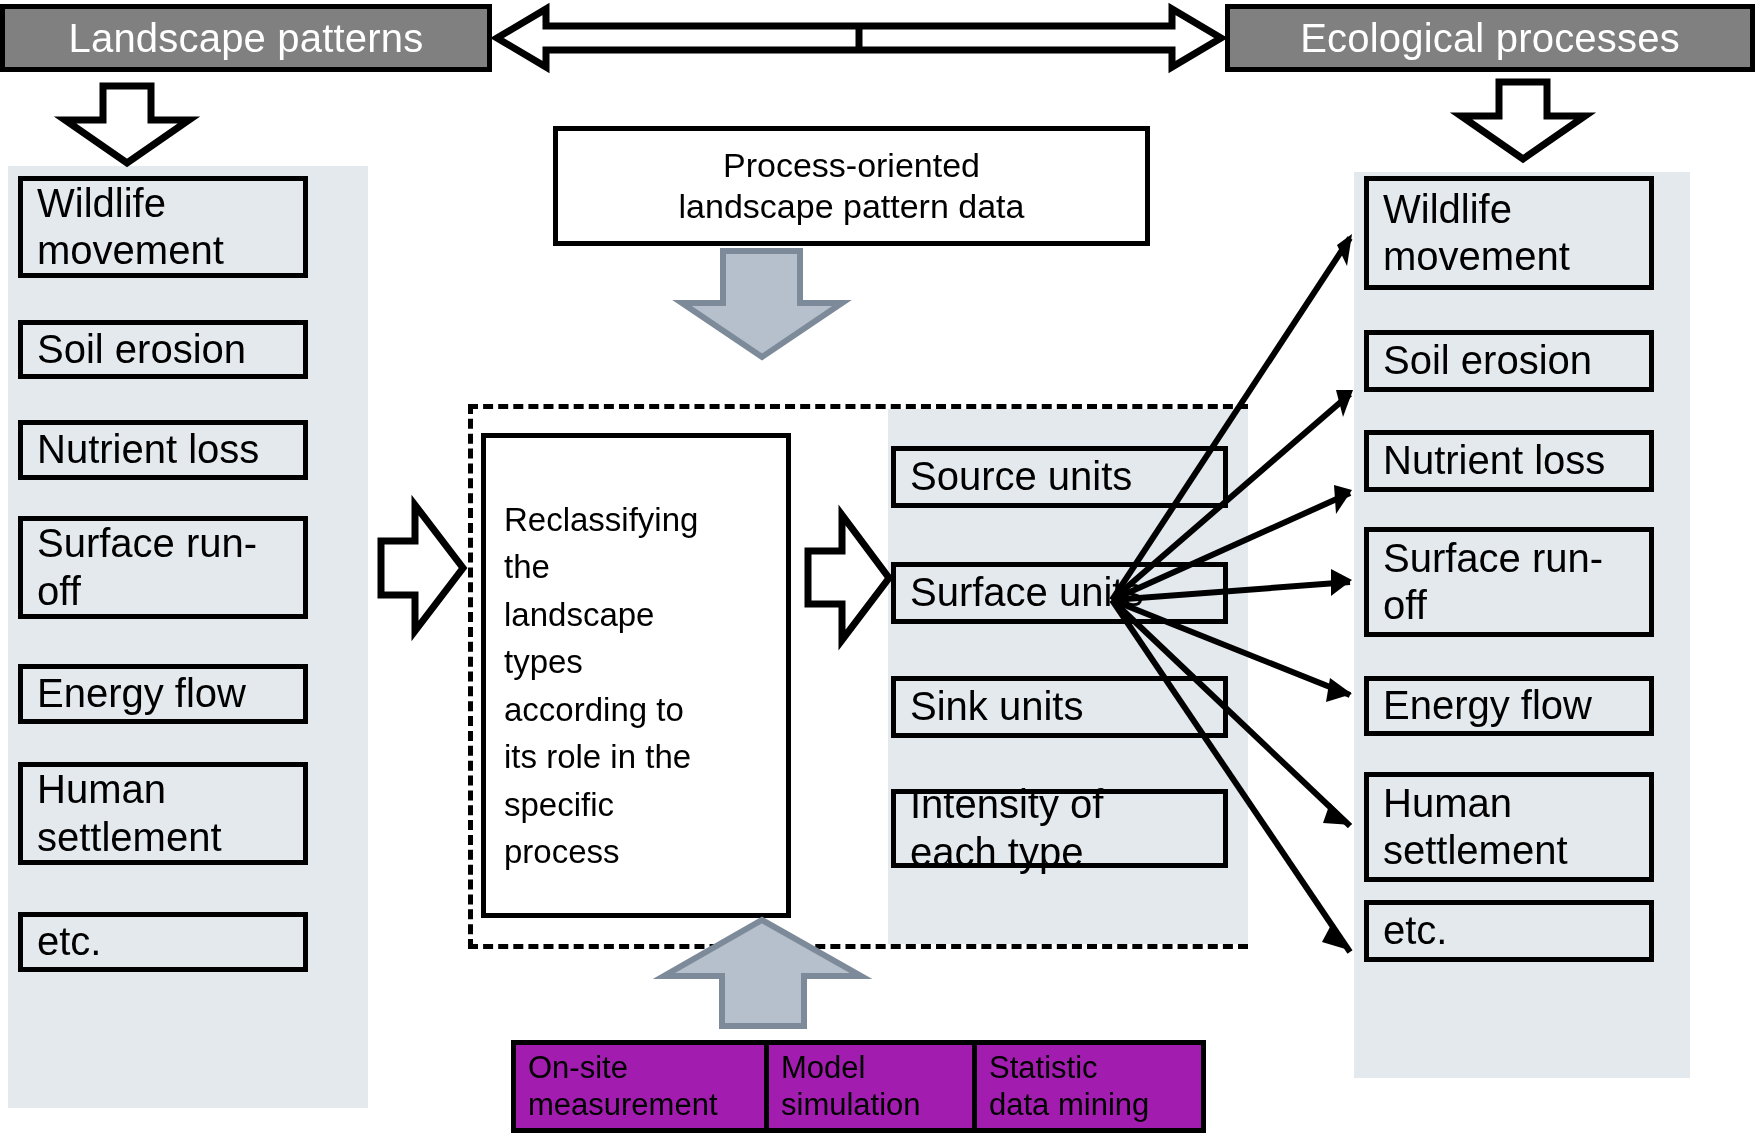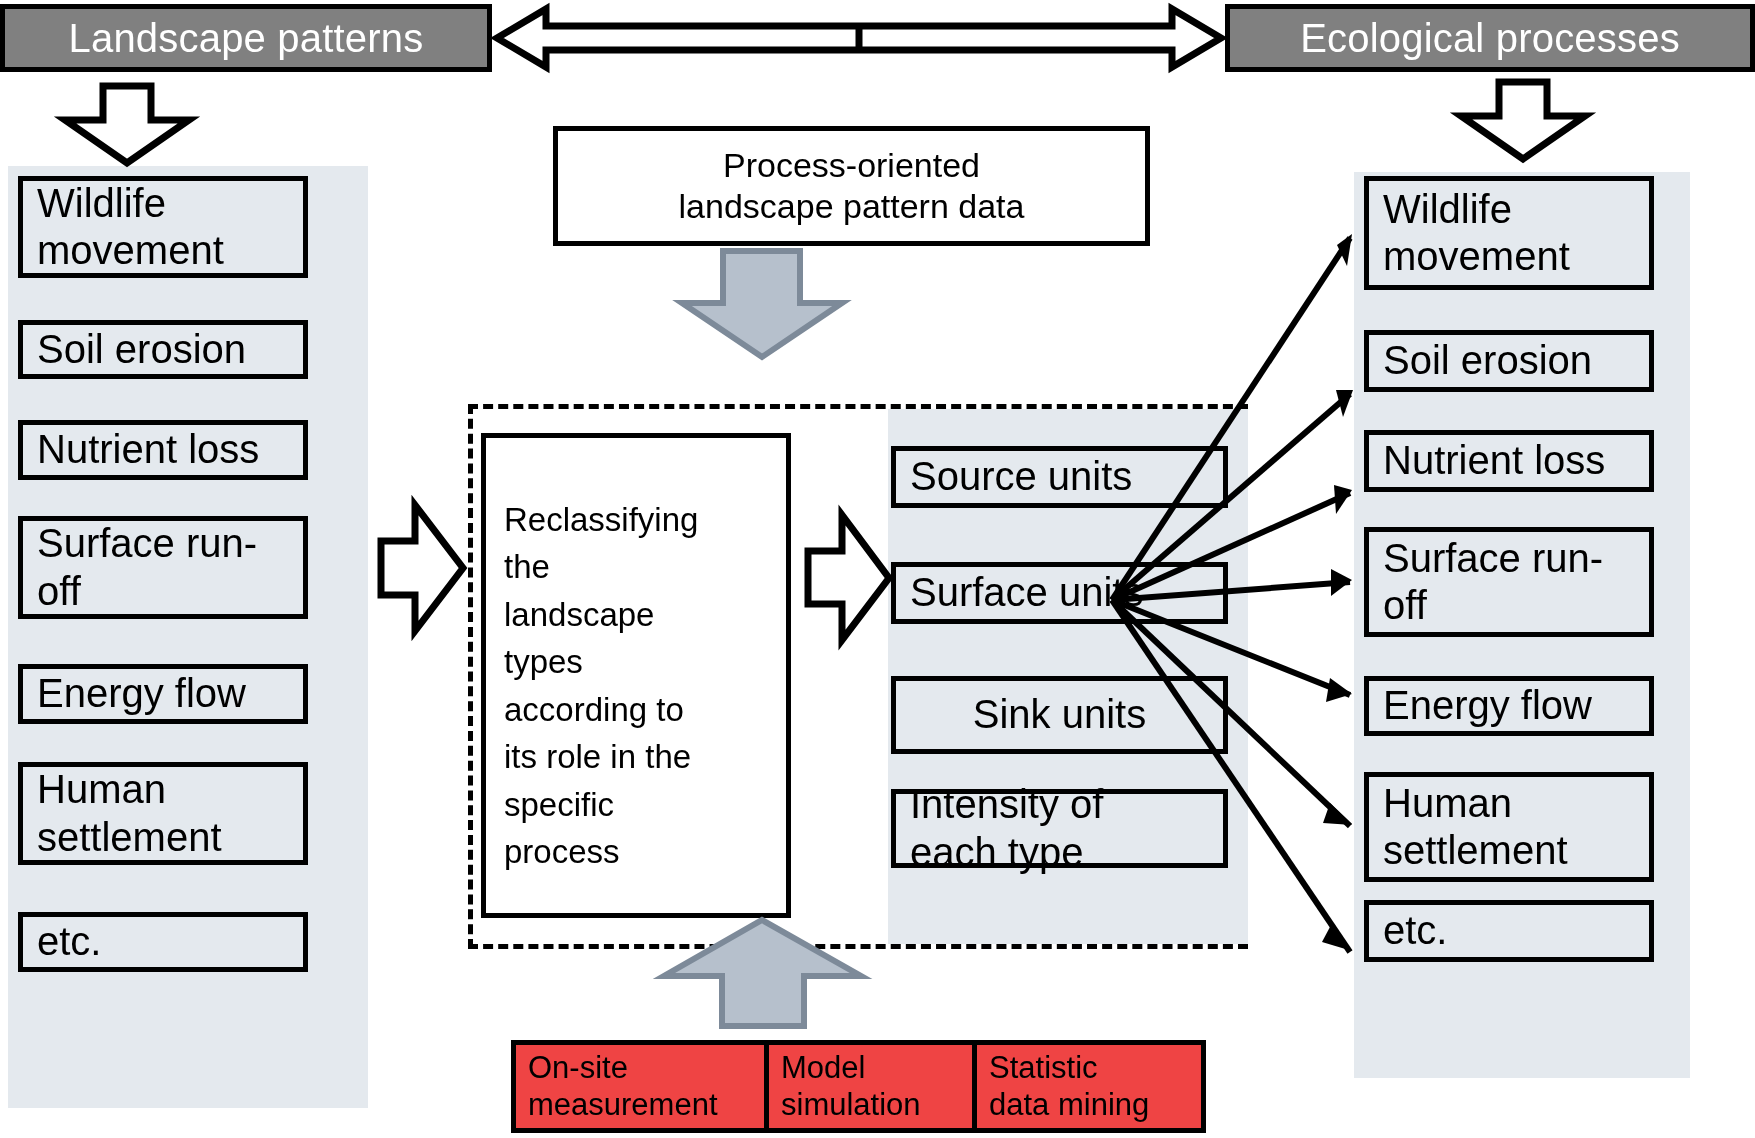--- a/index.html
+++ b/index.html
@@ -100,21 +100,21 @@
     background: #e4e9ee;
   }
 
   
   #methods-row {
     position: absolute;
     left: 511px; top: 1040px; width: 700px; height: 93px;
     display: flex;
   }
   .method-box {
-    background: #ef4444;
+    background: #a21caf;
     border: 5px solid #000000;
     box-sizing: border-box;
     font-size: 31px;
     line-height: 1.17;
     padding: 6px 8px 6px 12px;
     white-space: pre-line;
     display: flex;
     flex-direction: column;
     justify-content: center;
     margin-left: -5px;
@@ -213,21 +213,21 @@
 specific
 process</span>
   </div>
 
   <div class="item-box" style="left:891px; top:446px; width:337px; height:62px;justify-content:center;">
     <span>Source units</span>
   </div>
   <div class="item-box" style="left:891px; top:562px; width:337px; height:62px;">
     <span>Surface units</span>
   </div>
-  <div class="item-box" style="left:891px; top:676px; width:337px; height:78px;align-items:center;">
+  <div class="item-box" style="left:891px; top:676px; width:337px; height:62px;">
     <span>Sink units</span>
   </div>
   <div class="item-box" style="left:891px; top:789px; width:337px; height:79px;">
     <span>Intensity of
 each type</span>
   </div>
 
   <div id="methods-row">
     <div class="method-box" style="width:258px;">
       <span>On-site

